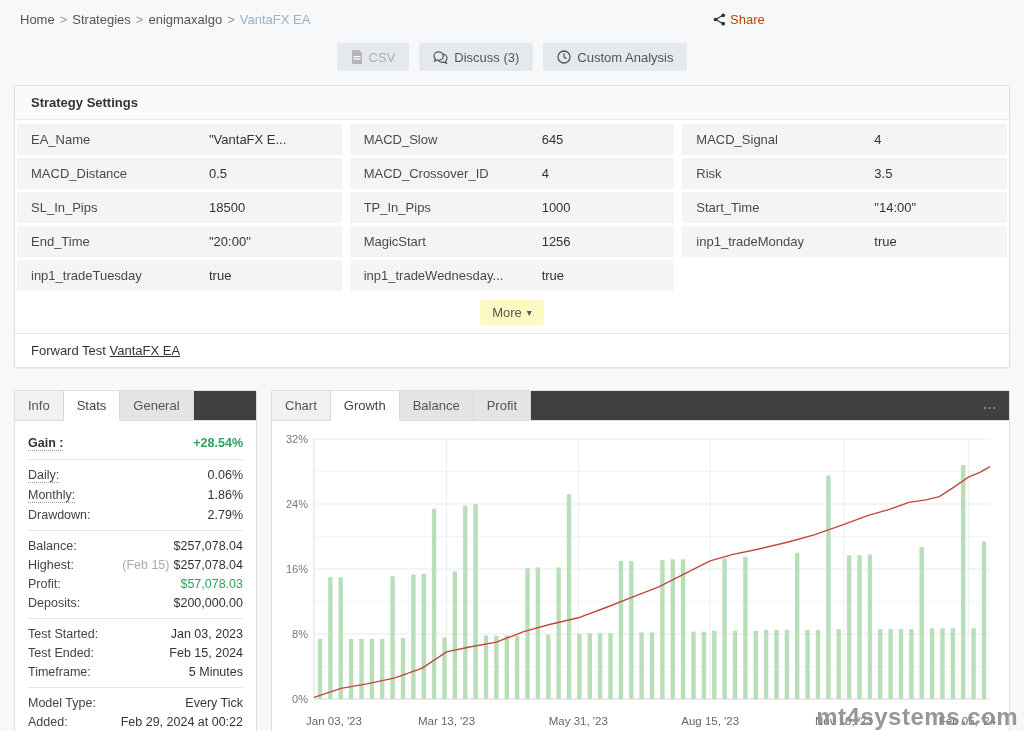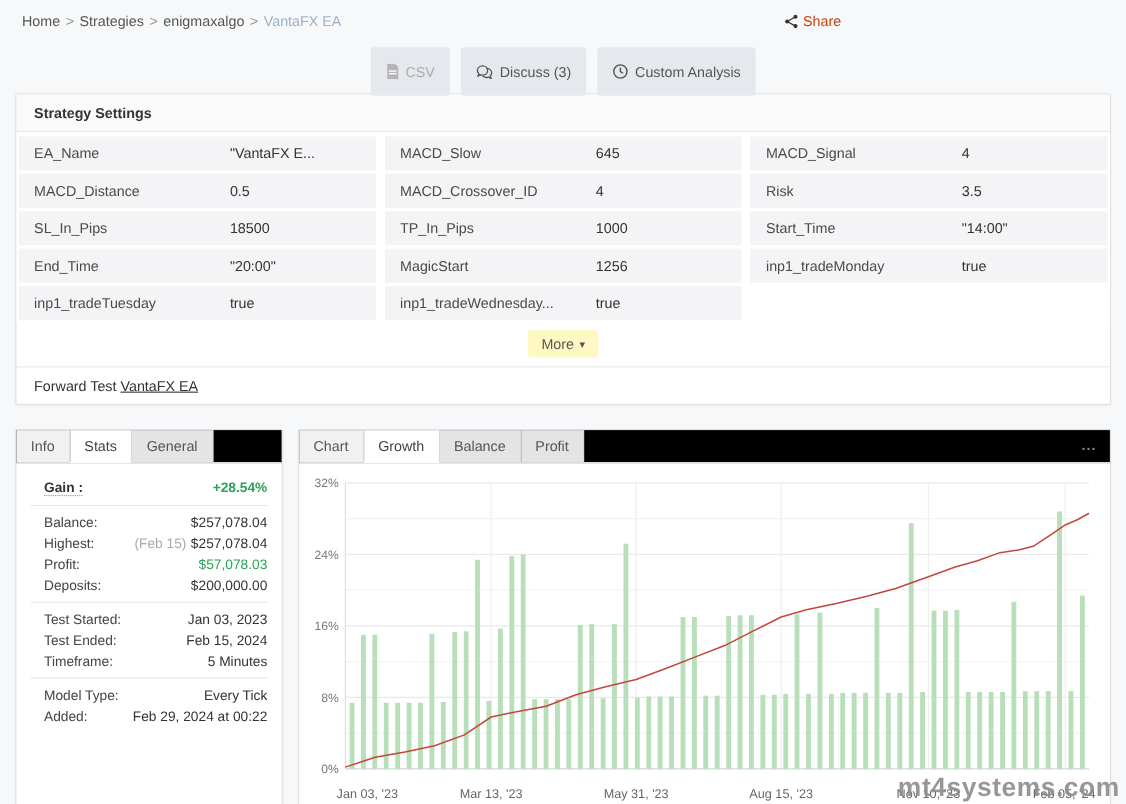--- a/index.html
+++ b/index.html
@@ -18,21 +18,21 @@
   .breadcrumb a { color:#555; text-decoration:none; cursor:pointer; }
   .breadcrumb .sep { color:#999; margin:0 5px; }
   .breadcrumb .current { color:#9db1c4; }
   .share { position:absolute; left:713px; top:12px; display:flex; align-items:center; gap:4px; color:#c2410c; cursor:pointer; }
   .share svg { display:block; }
 
   
   .actions { display:flex; justify-content:center; gap:10px; margin-top:13px; height:28px; }
   .btn {
     background:#e5e8ec; border:none; border-radius:3px; color:#555;
-    font-size:13px; padding:0 14px; height:44px; display:inline-flex;
+    font-size:13px; padding:0 14px; height:28px; display:inline-flex;
     align-items:center; gap:6px; cursor:pointer; font-family:inherit;
   }
   .btn.disabled { color:#adadad; cursor:default; }
   .btn svg { display:block; }
 
   
   .card { background:#fff; border:1px solid #e0e0e0; border-radius:2px; box-shadow:0 1px 2px rgba(0,0,0,.06); }
 
   
   .settings-card { margin-top:14px; }
@@ -44,36 +44,36 @@
   .more-row { display:flex; justify-content:center; padding:5px 0 8px 0; }
   .more-btn { background:#fef9c3; border:none; border-radius:3px; color:#555; font-size:13px; padding:5px 12px; cursor:pointer; font-family:inherit; display:inline-flex; align-items:center; gap:5px; }
   .more-btn .caret { font-size:10px; color:#555; }
   .settings-footer { border-top:1px solid #e5e5e5; padding:9px 16px; color:#333; }
   .settings-footer a { color:#333; text-decoration:underline; cursor:pointer; }
 
   
   .main-row { display:flex; gap:14px; margin-top:22px; align-items:stretch; height:368px; }
 
   
-  .tabbar { display:flex; background:#000000; border-bottom:1px solid #dcdcdc; position:relative; }
+  .tabbar { display:flex; background:#404040; border-bottom:1px solid #dcdcdc; position:relative; }
   .tab {
     padding:7px 13px; font-size:13px; color:#555; background:#e4e4e6;
     border-right:1px solid #d8d8d8; cursor:pointer;
   }
   .tab.first { background:#f1f1f2; border-right:1px solid #d8d8d8; }
   .tab.active { background:#fff; color:#444; border-bottom:1px solid #fff; margin-bottom:-1px; }
   .tab-menu { position:absolute; right:12px; top:6px; color:#8a8a8a; letter-spacing:1px; font-weight:bold; cursor:pointer; font-size:13px; }
 
   
   .stats-card { width:243px; flex:0 0 243px; display:flex; flex-direction:column; }
   .stats-body { padding:7px 13px 0 13px; font-size:12.5px; }
   .sgroup { border-bottom:1px solid #e6e6e6; padding:5px 0 6px 0; }
   .sgroup:last-child { border-bottom:none; }
   .srow { display:flex; justify-content:space-between; align-items:baseline; padding:2.5px 0; }
-  .srow .lab { color:#444;margin-left:12px; }
+  .srow .lab { color:#444; }
   .srow .lab.dotted { border-bottom:1px dotted #999; }
   .srow .lab.bold { font-weight:bold; color:#333; }
   .srow .val { color:#333; text-align:right; }
   .srow .val.green { color:#2ba35a;margin-top:24px; }
   .srow .val.bold { font-weight:bold; }
   .srow .pre { color:#aaa; margin-right:4px; }
 
   
   .chart-card { flex:1; display:flex; flex-direction:column; }
   .chart-area { flex:1; padding:6px 4px 0 4px; }
@@ -215,20 +215,34 @@
       <div class="tabbar" id="stats-tabbar">
           <div class="tab first">Info</div>
           <div class="tab active">Stats</div>
           <div class="tab">General</div>
         </div>
       <div class="stats-body" id="stats-body">
           <div class="sgroup">
             <div class="srow">
               <span class="lab dotted bold">Gain :</span>
               <span><span class="val green bold">+28.54%</span></span>
+            </div>
+          </div>
+          <div class="sgroup">
+            <div class="srow">
+              <span class="lab dotted">Daily:</span>
+              <span><span class="val">0.06%</span></span>
+            </div>
+            <div class="srow">
+              <span class="lab dotted">Monthly:</span>
+              <span><span class="val">1.86%</span></span>
+            </div>
+            <div class="srow">
+              <span class="lab">Drawdown:</span>
+              <span><span class="val">2.79%</span></span>
             </div>
           </div>
           <div class="sgroup">
             <div class="srow">
               <span class="lab">Balance:</span>
               <span><span class="val">$257,078.04</span></span>
             </div>
             <div class="srow">
               <span class="lab">Highest:</span>
               <span><span class="pre">(Feb 15)</span><span class="val">$257,078.04</span></span>

